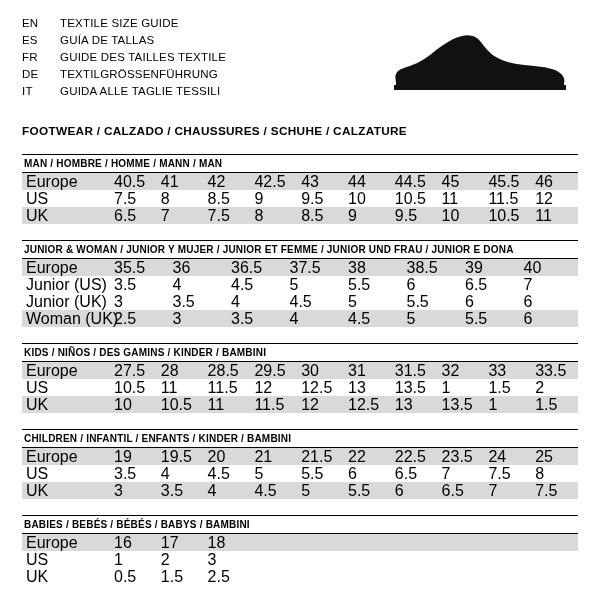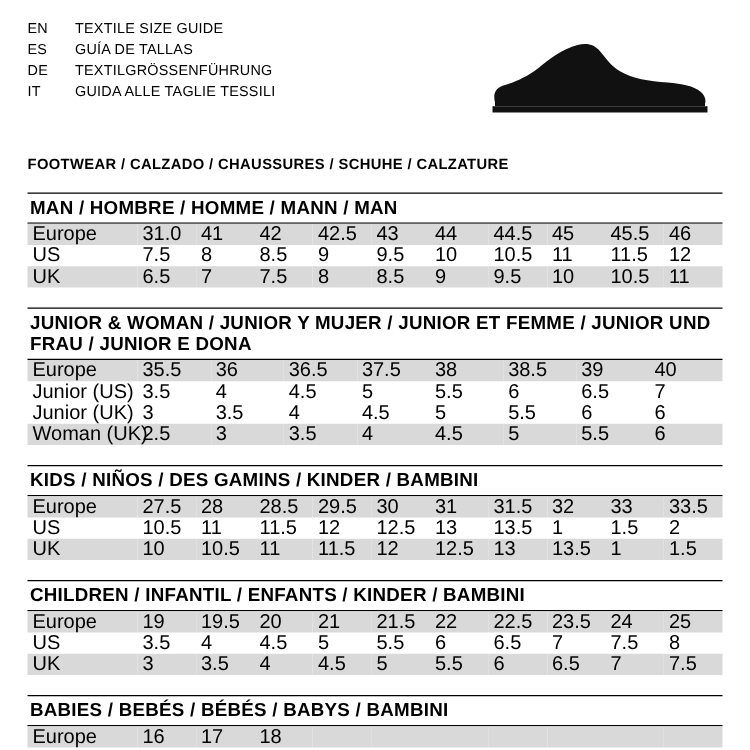--- a/index.html
+++ b/index.html
@@ -59,21 +59,21 @@
     font-weight: bold;
     letter-spacing: 0.3px;
     margin: 16px 0 0 0;
   }
 
   
   .group {
     margin-top: 16px;
   }
   .group-head {
-    font-size: 15px;
+    font-size: 10px;
     font-weight: bold;
     letter-spacing: 0.2px;
     border-top: 1px solid #000;
     border-bottom: 1px solid #000;
     padding: 3px 2px 3px 2px;
   }
   table.size {
     border-collapse: collapse;
     width: 100%;
     font-size: 16px;
@@ -104,20 +104,24 @@
       <tbody>
           <tr>
         <td class="lang-code">EN</td>
         <td class="lang-title">TEXTILE SIZE GUIDE</td>
       </tr>
       <tr>
         <td class="lang-code">ES</td>
         <td class="lang-title">GUÍA DE TALLAS</td>
       </tr>
       <tr>
+        <td class="lang-code">FR</td>
+        <td class="lang-title">GUIDE DES TAILLES TEXTILE</td>
+      </tr>
+      <tr>
         <td class="lang-code">DE</td>
         <td class="lang-title">TEXTILGRÖSSENFÜHRUNG</td>
       </tr>
       <tr>
         <td class="lang-code">IT</td>
         <td class="lang-title">GUIDA ALLE TAGLIE TESSILI</td>
       </tr>
     </tbody>
       </table>
 
@@ -128,21 +132,21 @@
   </div>
 
   <div class="section-title">FOOTWEAR / CALZADO / CHAUSSURES / SCHUHE / CALZATURE</div>
 
   <div class="group">
     <div class="group-head">MAN / HOMBRE / HOMME / MANN / MAN</div>
     <table class="size">
       <tbody>
           <tr class="shaded">
         <td class="rowlabel">Europe</td>
-        <td>31.0</td>
+        <td>40.5</td>
         <td>41</td>
         <td>42</td>
         <td>42.5</td>
         <td>43</td>
         <td>44</td>
         <td>44.5</td>
         <td>45</td>
         <td>45.5</td>
         <td>46</td>
       </tr>

